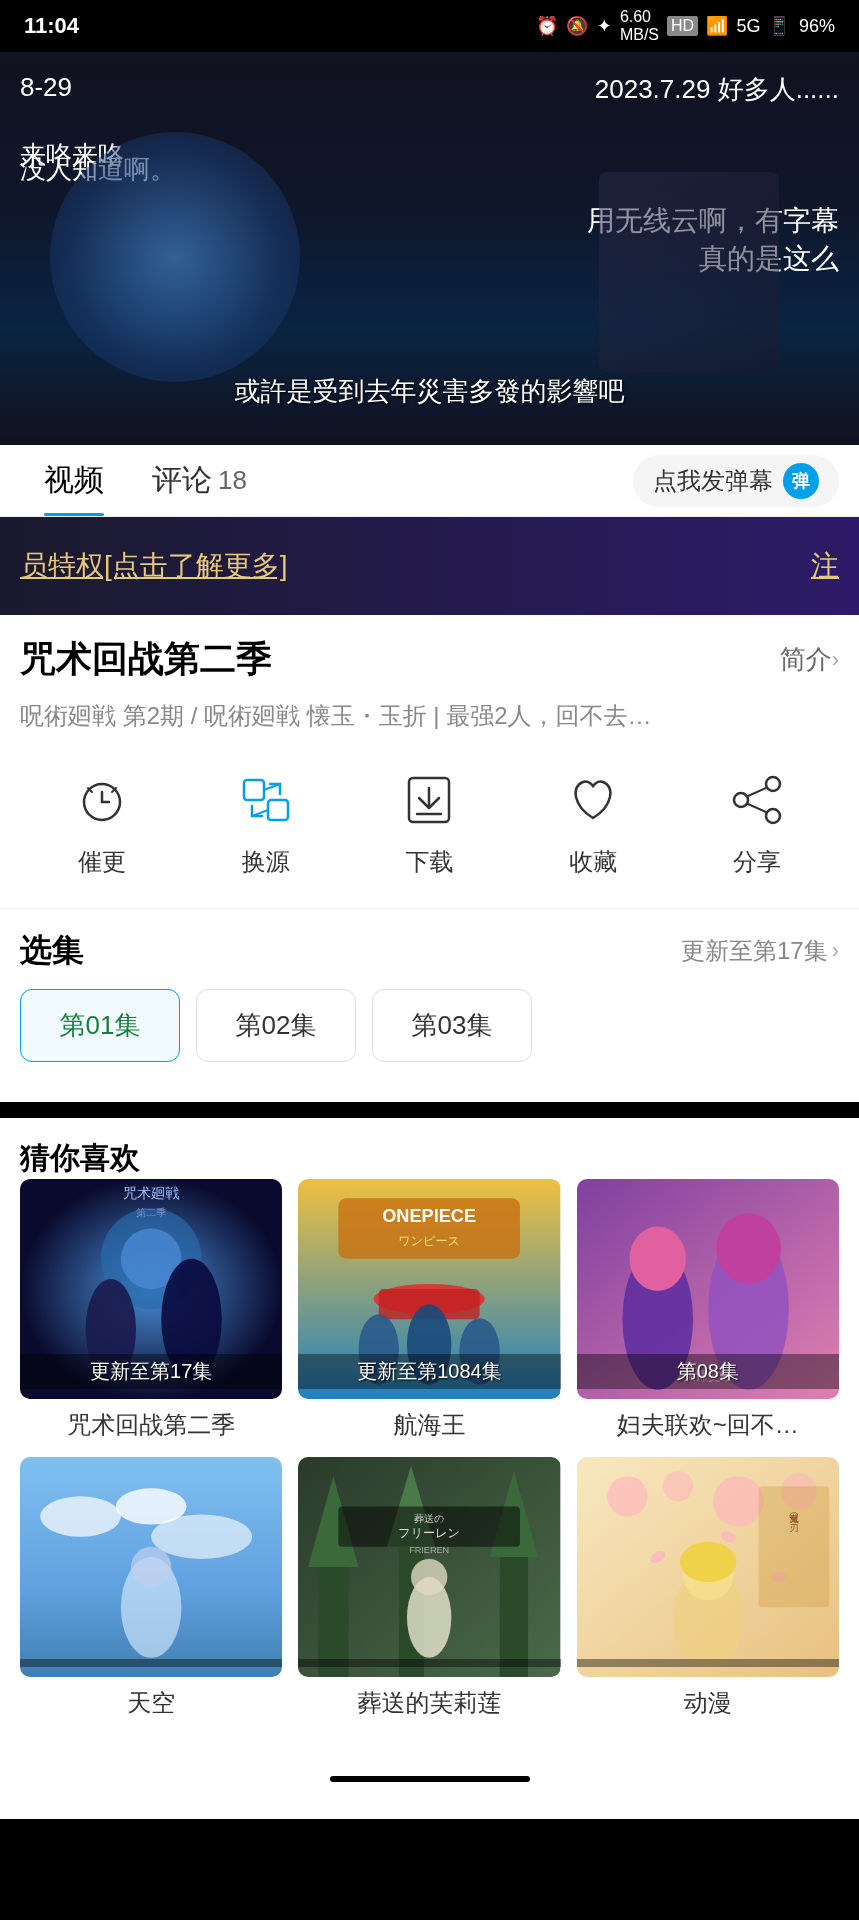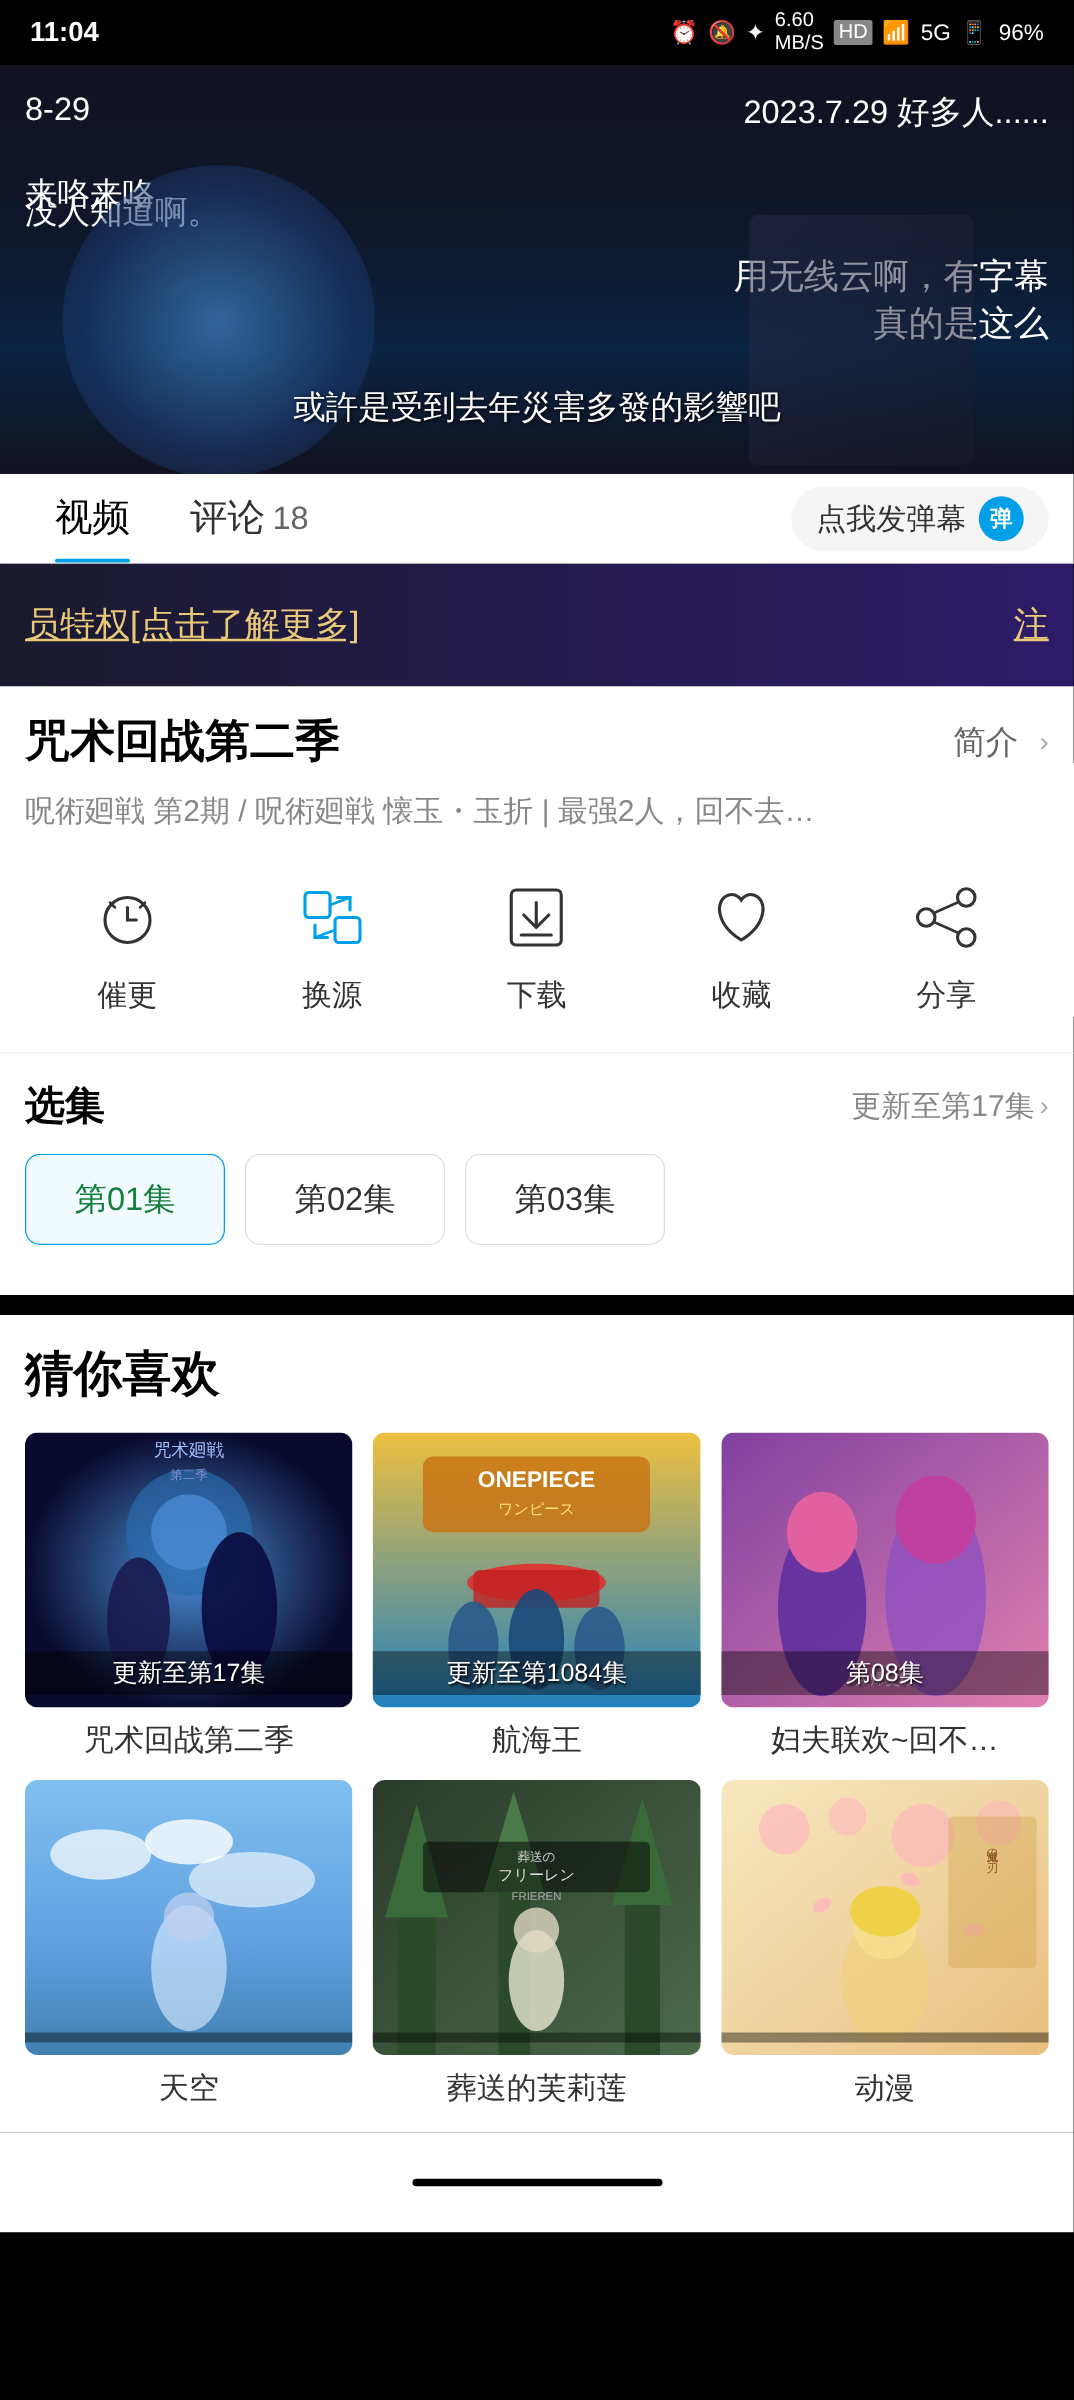--- a/index.html
+++ b/index.html
@@ -21,21 +21,21 @@
       padding: 8px 24px;
       font-size: 22px;
       height: 52px;
     }
     .status-time { font-weight: 600; }
     .status-icons { display: flex; align-items: center; gap: 8px; font-size: 18px; }
 
     
     .video-player {
       width: 100%;
-      height: 327px;
+      height: 393px;
       background: linear-gradient(180deg, #1a1a2e 0%, #16213e 40%, #0f3460 70%, #1a1a2e 100%);
       position: relative;
       overflow: hidden;
     }
     .video-overlay {
       position: absolute;
       inset: 0;
       background: rgba(0,0,0,0.3);
     }
     .video-comment-top-left {
@@ -161,21 +161,21 @@
     .anime-title {
       font-size: 36px;
       font-weight: 700;
       color: #000;
     }
     .intro-link {
       font-size: 26px;
       color: #666;
       display: flex;
       align-items: center;
-      gap: 17px;
+      gap: 0;
       cursor: pointer;
     }
 
     
     .tags-row {
       font-size: 24px;
       color: #888;
       margin-bottom: 30px;
       line-height: 1.5;
     }
@@ -258,24 +258,23 @@
       background: #f0faff;
     }
 
     
     .recommend-section {
       background: #fff;
       padding: 20px;
       margin-top: 16px;
     }
     .recommend-title {
-      font-size: 39px;
+      font-size: 30px;
       font-weight: 700;
       color: #000;
-      margin-bottom: 20px;
     }
     .recommend-grid {
       display: grid;
       grid-template-columns: repeat(3, 1fr);
       gap: 16px;
     }
     .recommend-item {
       cursor: pointer;
     }
     .recommend-thumb {

